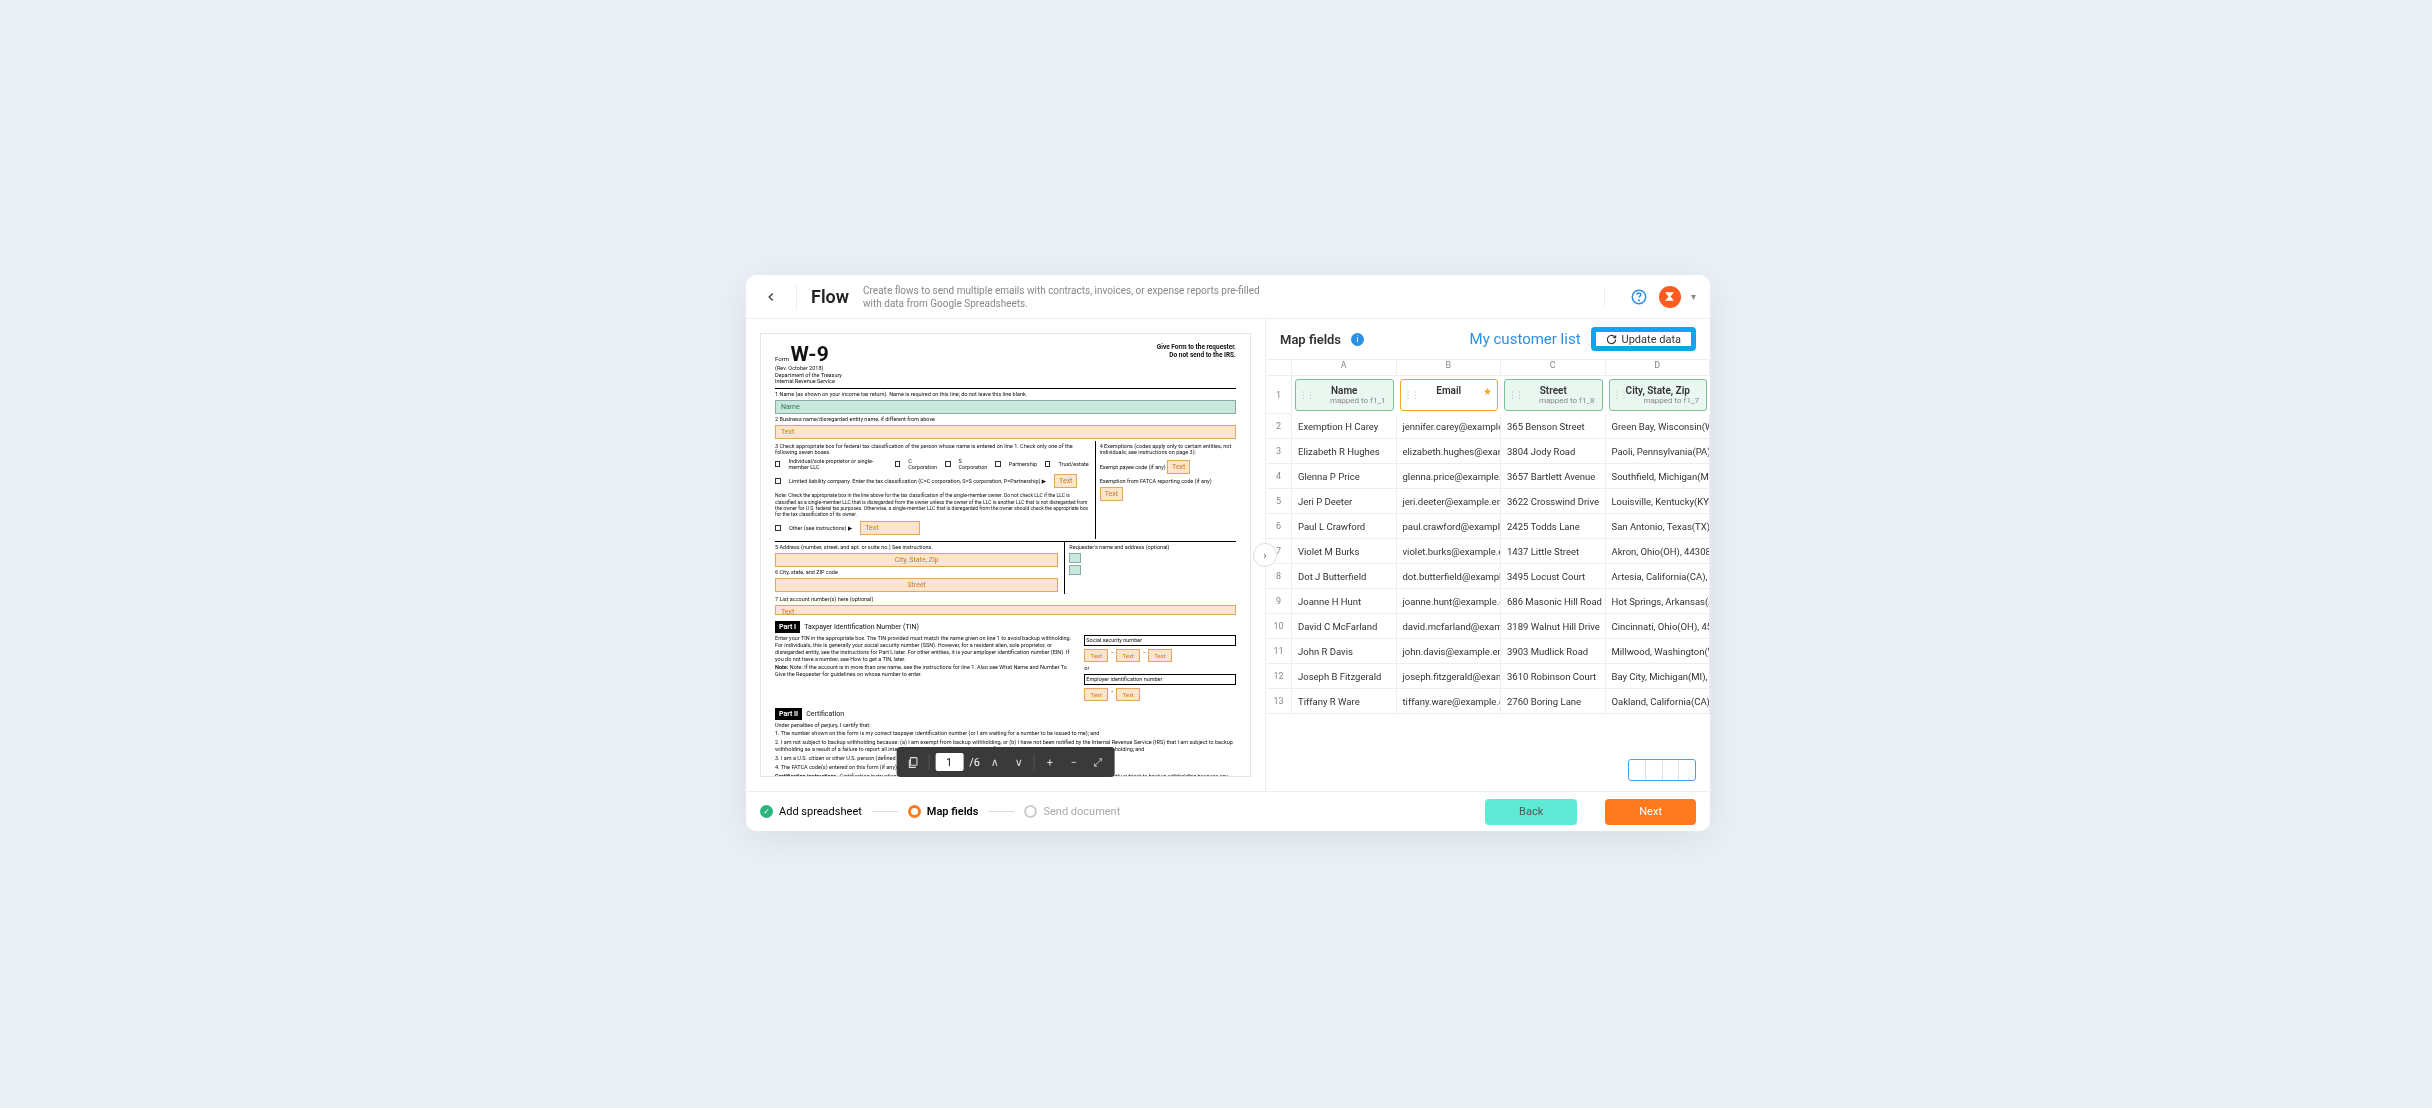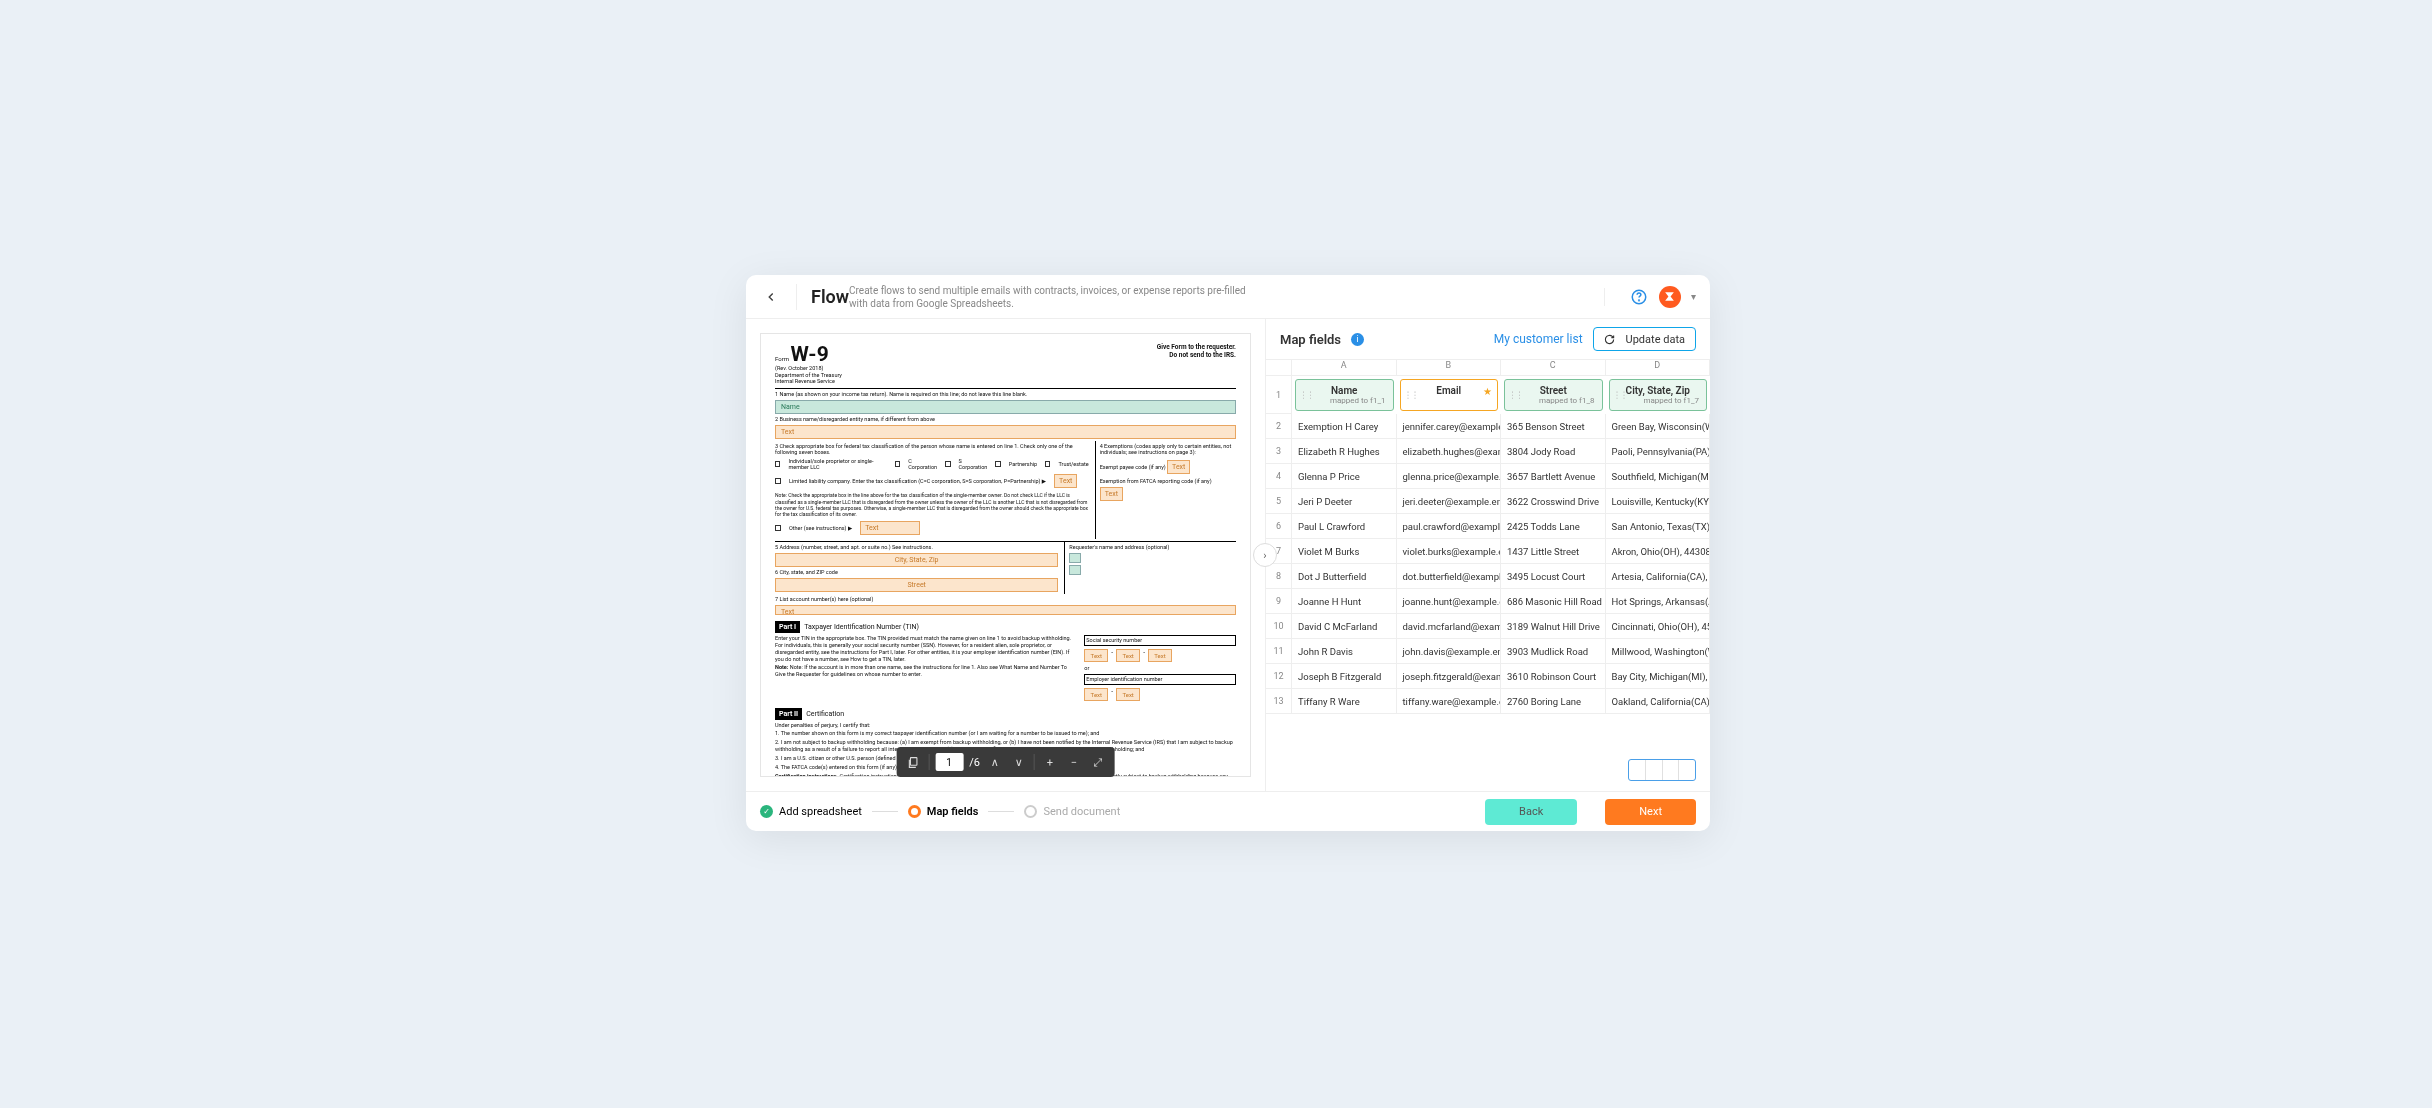--- a/index.html
+++ b/index.html
@@ -3,21 +3,21 @@
 <meta charset="utf-8">
 <style>
 *{margin:0;padding:0;box-sizing:border-box;font-family:-apple-system,BlinkMacSystemFont,"Segoe UI",Roboto,sans-serif}
 body{background:#eaf0f6;width:2432px;height:1108px;display:flex;align-items:center;justify-content:center}
 .app{width:1536px;height:714px;background:#eaf0f6;border-radius:18px;overflow:hidden;position:relative}
 .window{position:absolute;left:298px;top:78px;width:964px;height:556px;background:#fff;border-radius:10px;box-shadow:0 8px 40px rgba(0,0,0,0.08);display:flex;flex-direction:column;overflow:hidden}
 .titlebar{height:44px;border-bottom:1px solid #eee;display:flex;align-items:center;padding:1px 14px}
 .backbtn{width:22px;height:22px;display:flex;align-items:center;justify-content:center;cursor:pointer;color:#444}
 .vline{width:1px;height:26px;background:#eee;margin:0 14px}
 .title{font-size:18px;font-weight:600;color:#222}
-.subtitle{font-size:10px;color:#888;line-height:1.3;max-width:410px}
+.subtitle{font-size:10px;color:#888;line-height:1.3;margin-left:14px;max-width:410px}
 .titlebar-right{margin-left:auto;display:flex;align-items:center;gap:10px}
 .help-icon{width:20px;height:20px;color:#2a8fe6;display:flex;align-items:center;justify-content:center;cursor:pointer}
 .brand{width:22px;height:22px;border-radius:50%;background:#ff5a1f;display:flex;align-items:center;justify-content:center;color:#fff;font-weight:700;font-size:11px}
 .chev{color:#888;font-size:10px}
 .body{flex:1;display:flex;overflow:hidden}
 .left{width:520px;border-right:1px solid #eee;position:relative;display:flex;flex-direction:column;padding:14px}
 .doc{flex:1;border:1px solid #e5e5e5;background:#fff;padding:10px 14px;position:relative;overflow:hidden;font-size:6.5px;color:#111}
 .doc-head{display:flex;justify-content:space-between;align-items:flex-start;border-bottom:1.5px solid #000;padding-bottom:3px;margin-bottom:2px}
 .w9-box{display:flex;flex-direction:column}
 .w9-form{font-size:6px}
@@ -42,22 +42,22 @@
 .ssn-box{border:1px solid #e8a560;background:#fce5cc;width:24px;height:13px;font-size:6px;color:#c67a2a;display:flex;align-items:center;justify-content:center}
 .pdf-toolbar{position:absolute;bottom:14px;left:50%;transform:translateX(-50%);background:#3a3a3a;border-radius:4px;height:30px;display:flex;align-items:center;padding:0 8px;gap:6px;color:#fff;font-size:11px}
 .pdf-toolbar .pgbox{width:28px;height:18px;background:#fff;color:#000;border:none;text-align:center;font-size:10px;border-radius:2px}
 .pdf-toolbar .tbtn{width:18px;height:18px;display:flex;align-items:center;justify-content:center;cursor:pointer;color:#ddd}
 .arrow-circle{position:absolute;right:-12px;top:50%;transform:translateY(-50%);width:24px;height:24px;border-radius:50%;background:#fff;border:1px solid #ddd;display:flex;align-items:center;justify-content:center;cursor:pointer;z-index:5;color:#666;font-size:11px}
 .right{flex:1;display:flex;flex-direction:column;overflow:hidden}
 .mapbar{height:40px;display:flex;align-items:center;padding:0 14px;gap:10px}
 .mapbar .mtitle{font-size:13px;font-weight:600;color:#333}
 .mapbar .info{width:13px;height:13px;border-radius:50%;background:#2a8fe6;color:#fff;font-size:9px;display:flex;align-items:center;justify-content:center}
 .mapbar .spacer{flex:1}
-.link{color:#2a8fe6;font-size:12px;cursor:pointer}
-.update-btn{border:1px solid #0ea5e9;color:#333;background:#fff;border-radius:4px;height:24px;padding:0 10px;font-size:11px;display:flex;align-items:center;gap:11px;cursor:pointer}
+.link{color:#2a8fe6;font-size:15px;cursor:pointer}
+.update-btn{border:5px solid #0ea5e9;color:#333;background:#fff;border-radius:4px;height:24px;padding:0 10px;font-size:11px;display:flex;align-items:center;gap:5px;cursor:pointer}
 .grid{flex:1;overflow:hidden;border-top:1px solid #eee;position:relative}
 .colheads{display:flex;height:16px;font-size:9px;color:#888}
 .colheads div{flex:1;text-align:center;border-right:1px solid #eee;border-bottom:1px solid #eee}
 .colheads .rownum{width:26px;flex:none}
 .fieldheads{display:flex}
 .fieldheads .rownum{width:26px;flex:none;font-size:9px;color:#888;text-align:center;display:flex;align-items:center;justify-content:center;border-right:1px solid #eee;border-bottom:1px solid #eee}
 .fieldcard{flex:1;margin:3px;border-radius:3px;padding:5px 7px;position:relative;min-width:0}
 .fieldcard.green{border:1px solid #7ac29a;background:#eaf7f0}
 .fieldcard.orange{border:1px solid #f5a623;background:#fff}
 .drag{position:absolute;left:3px;top:50%;transform:translateY(-50%);color:#bbb;font-size:9px;letter-spacing:-2px}

